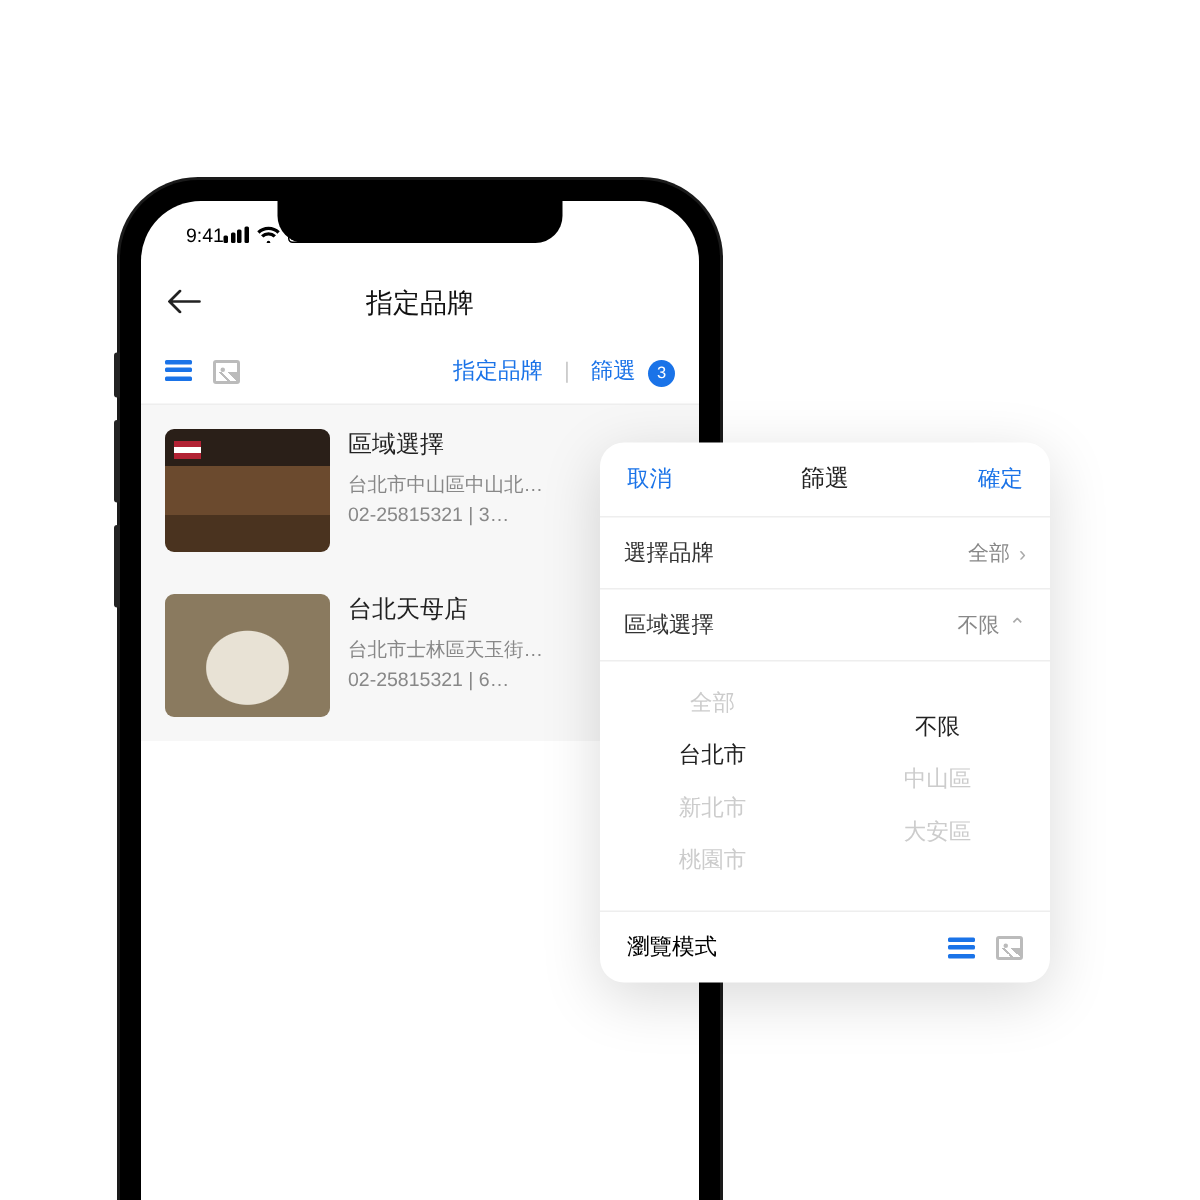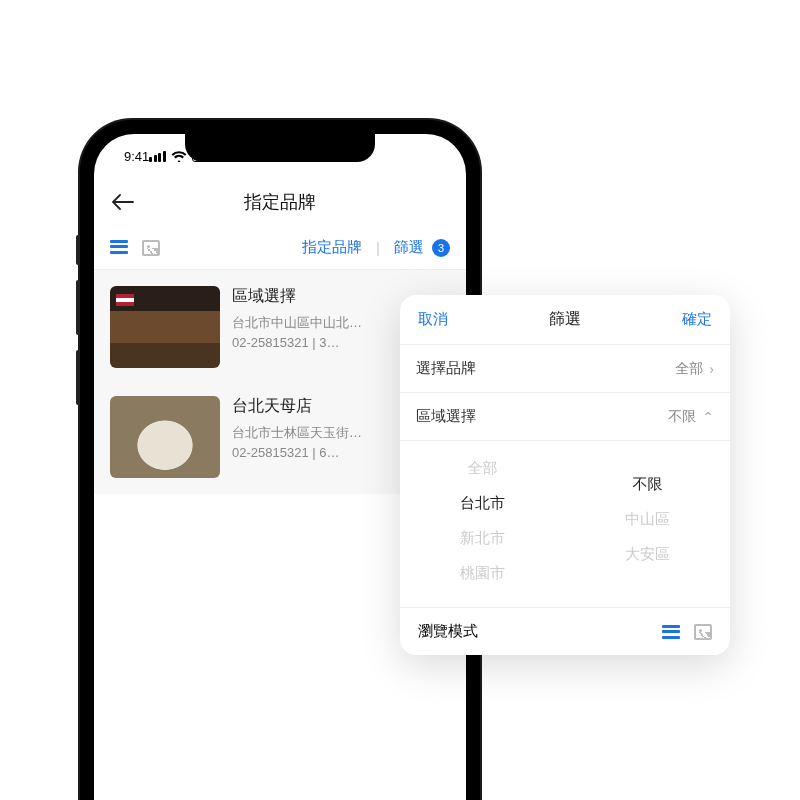--- a/index.html
+++ b/index.html
@@ -92,21 +92,21 @@
 .thumb.t3 { background:linear-gradient(#555 35%, #a8926f 35%); }
 .thumb.t3::after { content:""; position:absolute; left:20%; bottom:10px; width:60%; height:30px; background:#6b5840; border-radius:2px; }
 .meta { min-width:0; }
 .name { font-size:16px; font-weight:500; color:#222; margin-bottom:6px; }
 .addr, .tel { font-size:13px; color:#888; line-height:1.5; white-space:nowrap; }
 
 
 .panel {
   position:absolute;
   left: 400px; top: 295px;
-  width: 330px;
+  width: 300px;
   background:#fff;
   border-radius:16px;
   box-shadow: 0 10px 40px rgba(0,0,0,.15);
   overflow:hidden;
 }
 .panel-head { display:flex; align-items:center; justify-content:space-between; padding:14px 18px; }
 .panel-head .btn { color:#1a73e8; font-size:15px; }
 .panel-title { font-size:16px; color:#222; font-weight:500; }
 .row { display:flex; justify-content:space-between; align-items:center; padding:14px 16px; border-top:1px solid #eee; font-size:15px; color:#333; }
 .row .val { color:#888; display:flex; align-items:center; gap:6px; font-size:14px; }

